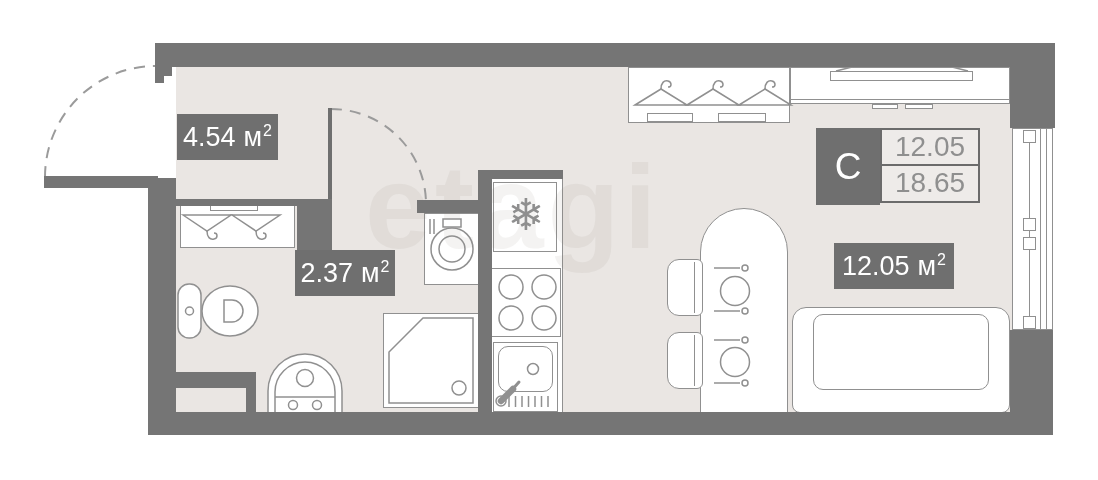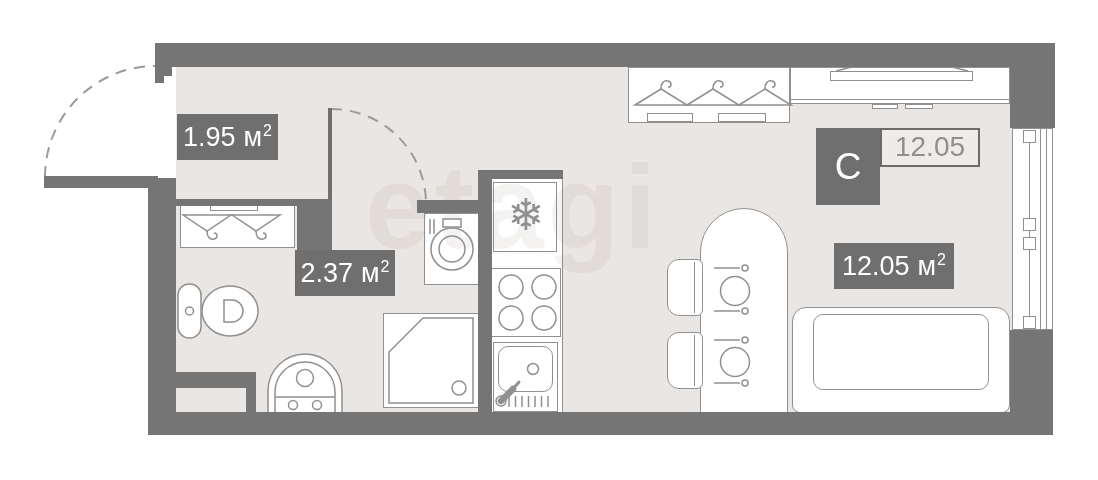--- a/index.html
+++ b/index.html
@@ -184,35 +184,36 @@
     <div class="win-line" style="left:16px;top:8px;bottom:8px;"></div>
     <div class="win-line" style="left:27px;top:0;bottom:0;"></div>
     <div class="win-line" style="left:33px;top:0;bottom:0;"></div>
     <div class="win-el" style="left:10px;top:1px;width:13px;height:13px;"></div>
     <div class="win-el" style="left:10px;top:89px;width:13px;height:13px;"></div>
     <div class="win-el" style="left:10px;top:108px;width:13px;height:13px;"></div>
     <div class="win-el" style="left:10px;top:187px;width:13px;height:13px;"></div>
   </div>
 
   <div class="area-label" style="left:177px;top:114px;width:101px;height:46px;">
-    <span>1.95</span>
+    <span>4.54</span>
     <span class="unit">м</span>
     <sup>2</sup>
   </div>
   <div class="area-label" style="left:295px;top:250px;width:100px;height:46px;">
     <span>2.37</span>
     <span class="unit">м</span>
     <sup>2</sup>
   </div>
   <div class="area-label" style="left:834px;top:243px;width:120px;height:46px;">
     <span>12.05</span>
     <span class="unit">м</span>
     <sup>2</sup>
   </div>
 
   <div class="legend">
     <div class="legend-type">С</div>
     <div class="legend-values">
       <div class="legend-cell">12.05</div>
+      <div class="legend-cell">18.65</div>
     </div>
   </div>
 
 </div>
 
 </body></html>

